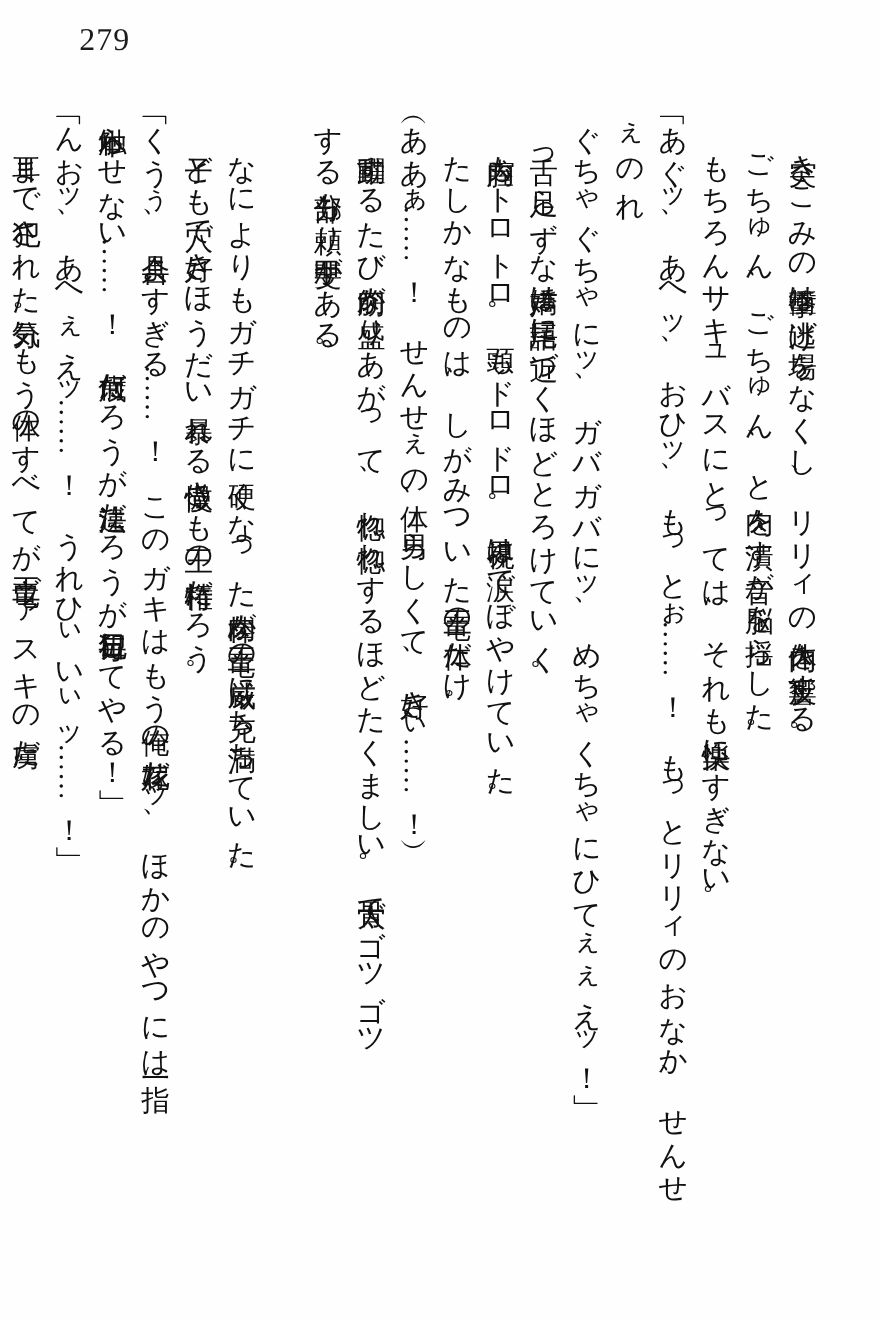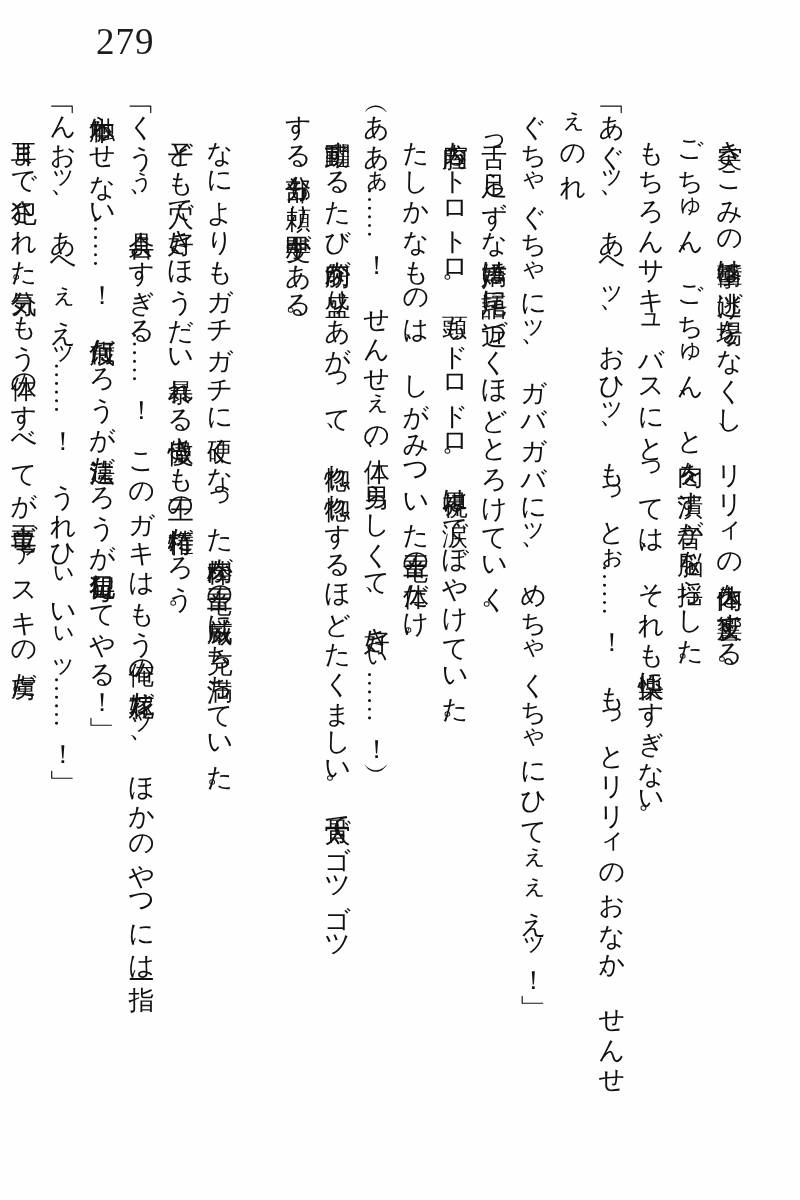--- a/index.html
+++ b/index.html
@@ -11,22 +11,22 @@
     position: relative;
     width: 800px;
     height: 1200px;
     background: #fefefe;
     overflow: hidden;
     font-family: "Liberation Serif", serif;
   }
   .page-number {
     position: absolute;
     top: 20px;
-    left: 96px;
-    font-size: 37px;
+    left: 72px;
+    font-size: 29px;
     color: #1c1c1c;
     letter-spacing: 1px;
     font-family: "Liberation Serif", serif;
   }
   .text-block {
     position: absolute;
     top: 97px;
     right: 51px;
     height: 992px;
     writing-mode: vertical-rl;

